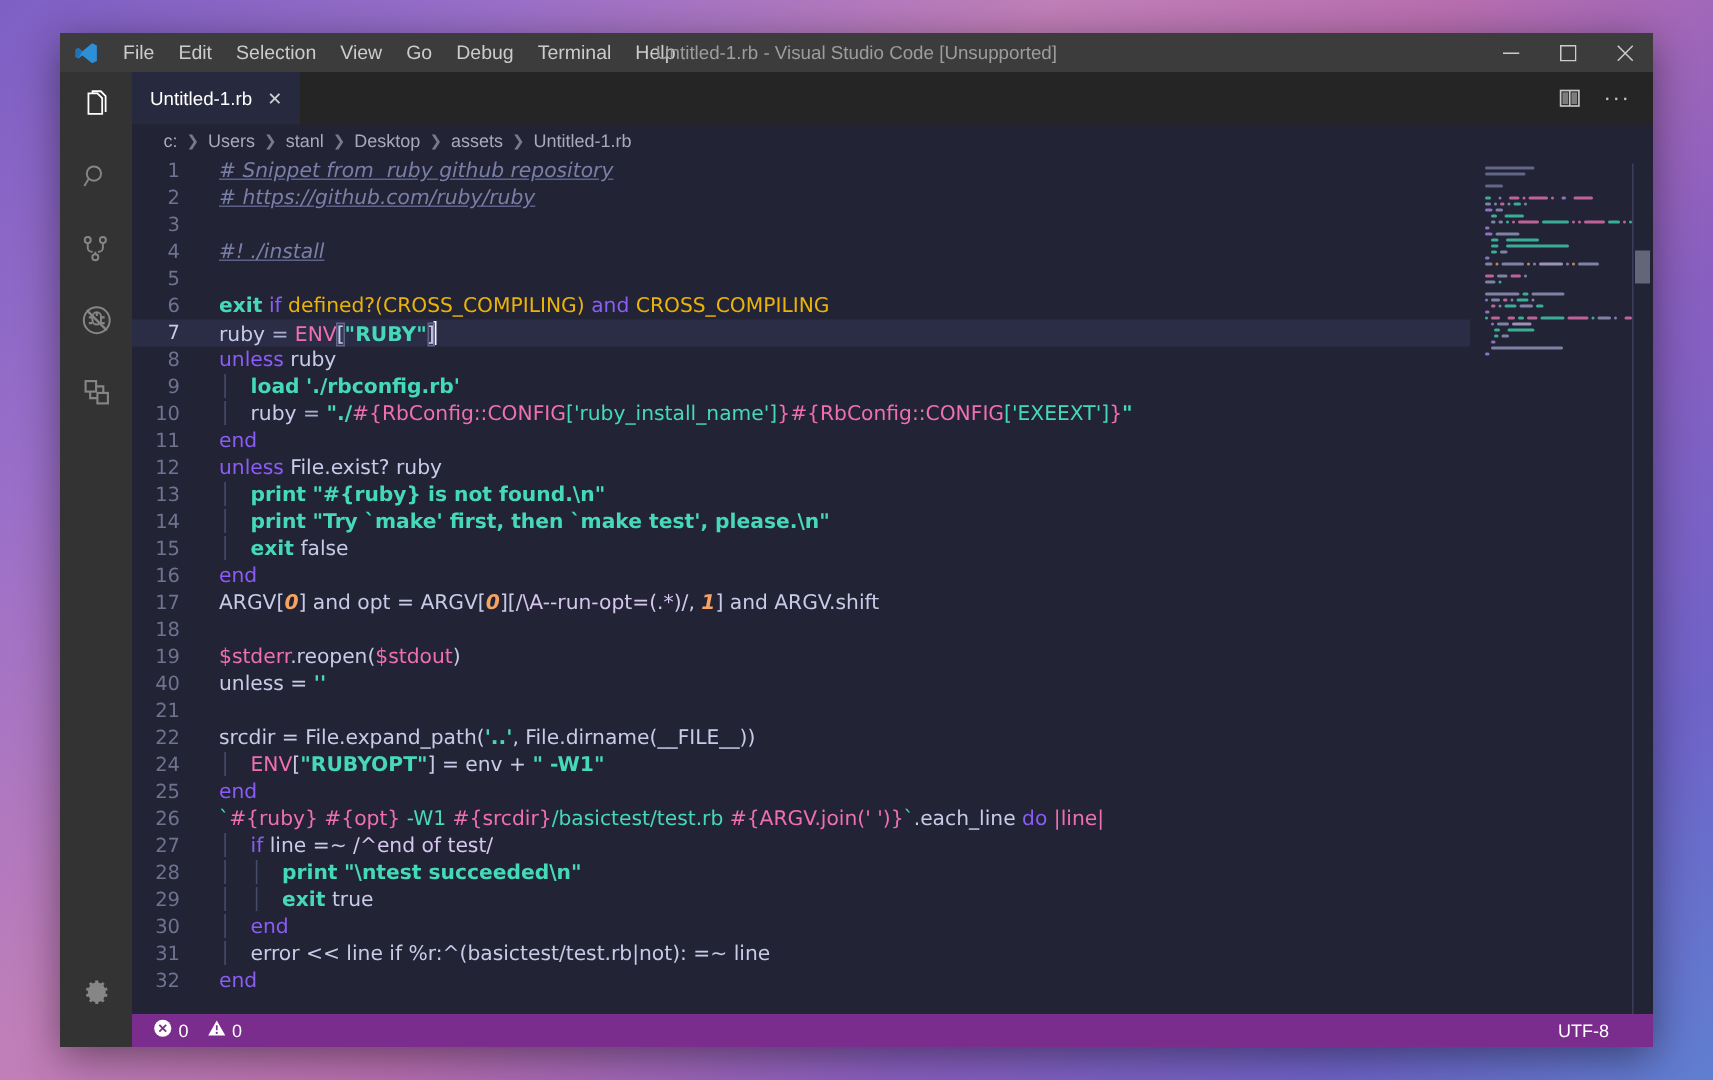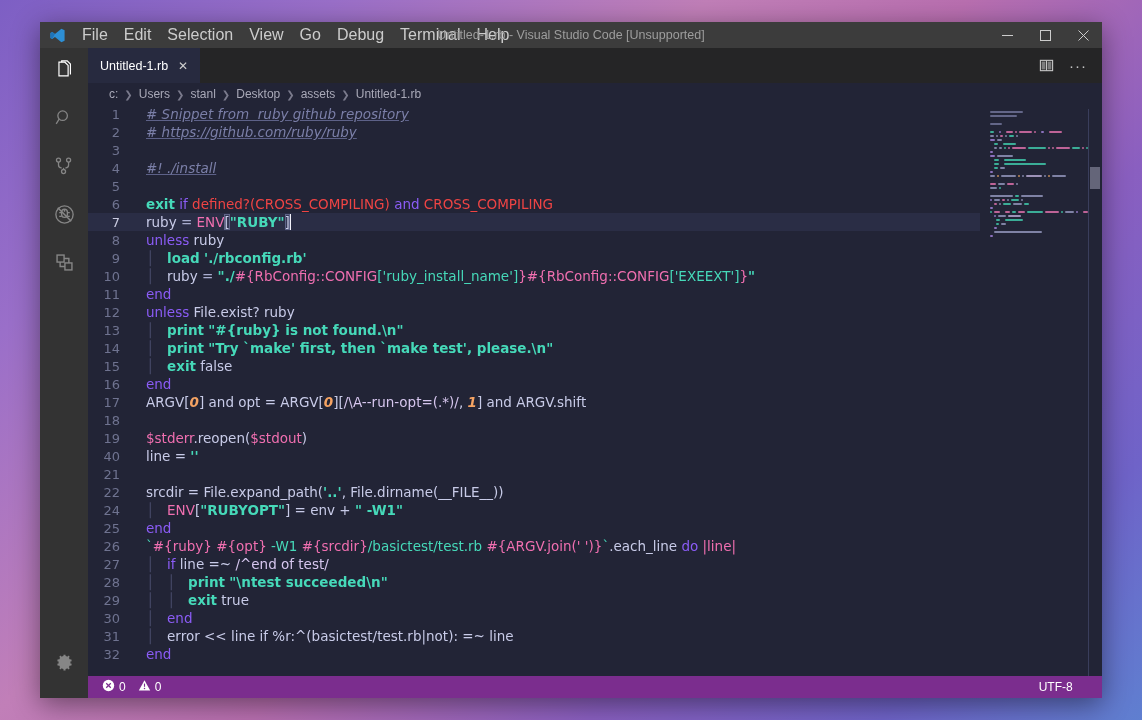--- a/index.html
+++ b/index.html
@@ -28,21 +28,21 @@
   
   .titlebar {
     height: 26px; background: #3c3c3c; color: #cccccc;
     display: flex; align-items: center; flex: 0 0 26px;
     font-size: 12px; position: relative;
   }
   .vs-logo { width: 34px; height: 26px; display:flex; align-items:center; justify-content:center; }
   .menubar { display: flex; align-items: center; height: 26px; }
   .menu-item {
     padding: 0 8px; height: 26px; line-height: 26px;
-    color: #cccccc; font-size: 16px; white-space: nowrap; cursor: default;
+    color: #cccccc; font-size: 13px; white-space: nowrap; cursor: default;
   }
   .win-title {
     position: absolute; left: 0; right: 0; text-align: center;
     font-size: 12.5px; color: #9d9d9d; pointer-events: none;
   }
   .win-controls { margin-left: auto; display: flex; height: 26px; z-index:2; }
   .win-btn {
     width: 38px; height: 26px; display:flex; align-items:center; justify-content:center;
     color: #cccccc;
   }
@@ -111,21 +111,21 @@
   .code-line.current .ln { color: #c9cbe0; }
   .src { flex: 1 1 auto; padding-left: 10px; position: relative; }
 
   
   .t-com  { color:#7b7fa8; font-style: italic; text-decoration: underline; text-decoration-color:#5d6188; }
   .t-kw   { color:#8b5cf6; }
   .t-kw2  { color:#46d9b9; font-weight: 700; }
   .t-fn   { color:#46d9b9; font-weight: 700; }
   .t-str  { color:#46d9b9; font-weight: 700; }
   .t-str2 { color:#46d9b9; }
-  .t-const{ color:#ef4444; }
+  .t-const{ color:#eab308; }
   .t-var  { color:#f06fb0; }
   .t-plain{ color:#c8cbe8; }
   .t-num  { color:#f5a363; font-style: italic; font-weight: 700; }
   .t-op   { color:#a9adcf; }
   .t-re   { color:#d6c6ee; }
   .t-interp{ color:#f06fb0; }
   .bracket-hl { outline: 1px solid #5f6488; outline-offset: -1px; background: rgba(120,125,180,.14); }
   .cursor {
     display:inline-block; width:2px; height:16px; background:#f2f2fa;
     vertical-align:-3px; margin:0 -1px;
@@ -313,21 +313,21 @@
             <div class="code-line"><div class="ln">10</div><div class="src"><span class="indent-guide">│   </span><span class="t-plain">ruby</span><span class="t-op"> = </span><span class="t-str">"./</span><span class="t-interp">#{</span><span class="t-var">RbConfig::CONFIG</span><span class="t-str2">['ruby_install_name']</span><span class="t-interp">}</span><span class="t-interp">#{</span><span class="t-var">RbConfig::CONFIG</span><span class="t-str2">['EXEEXT']</span><span class="t-interp">}</span><span class="t-str">"</span></div></div>
             <div class="code-line"><div class="ln">11</div><div class="src"><span class="t-kw">end</span></div></div>
             <div class="code-line"><div class="ln">12</div><div class="src"><span class="t-kw">unless</span><span class="t-plain"> File.exist? ruby</span></div></div>
             <div class="code-line"><div class="ln">13</div><div class="src"><span class="indent-guide">│   </span><span class="t-fn">print</span><span class="t-plain"> </span><span class="t-str">"#{ruby} is not found.\n"</span></div></div>
             <div class="code-line"><div class="ln">14</div><div class="src"><span class="indent-guide">│   </span><span class="t-fn">print</span><span class="t-plain"> </span><span class="t-str">"Try `make' first, then `make test', please.\n"</span></div></div>
             <div class="code-line"><div class="ln">15</div><div class="src"><span class="indent-guide">│   </span><span class="t-kw2">exit</span><span class="t-plain"> false</span></div></div>
             <div class="code-line"><div class="ln">16</div><div class="src"><span class="t-kw">end</span></div></div>
             <div class="code-line"><div class="ln">17</div><div class="src"><span class="t-plain">ARGV[</span><span class="t-num">0</span><span class="t-plain">] and opt = ARGV[</span><span class="t-num">0</span><span class="t-plain">][</span><span class="t-re">/\A--run-opt=(.*)/</span><span class="t-plain">, </span><span class="t-num">1</span><span class="t-plain">] and ARGV.shift</span></div></div>
             <div class="code-line"><div class="ln">18</div><div class="src"></div></div>
             <div class="code-line"><div class="ln">19</div><div class="src"><span class="t-var">$stderr</span><span class="t-plain">.reopen(</span><span class="t-var">$stdout</span><span class="t-plain">)</span></div></div>
-            <div class="code-line"><div class="ln">40</div><div class="src"><span class="t-plain">line = </span><span class="t-str">''</span></div></div>
+            <div class="code-line"><div class="ln">40</div><div class="src"><span class="t-plain">unless = </span><span class="t-str">''</span></div></div>
             <div class="code-line"><div class="ln">21</div><div class="src"></div></div>
             <div class="code-line"><div class="ln">22</div><div class="src"><span class="t-plain">srcdir = File.expand_path(</span><span class="t-str">'..'</span><span class="t-plain">, File.dirname(__FILE__))</span></div></div>
             <div class="code-line"><div class="ln">24</div><div class="src"><span class="indent-guide">│   </span><span class="t-var">ENV</span><span class="t-plain">[</span><span class="t-str">"RUBYOPT"</span><span class="t-plain">] = env + </span><span class="t-str">" -W1"</span></div></div>
             <div class="code-line"><div class="ln">25</div><div class="src"><span class="t-kw">end</span></div></div>
             <div class="code-line"><div class="ln">26</div><div class="src"><span class="t-str2">`</span><span class="t-interp">#{ruby}</span><span class="t-str2"> </span><span class="t-interp">#{opt}</span><span class="t-str2"> -W1 </span><span class="t-interp">#{srcdir}</span><span class="t-str2">/basictest/test.rb </span><span class="t-interp">#{ARGV.join(' ')}</span><span class="t-str2">`</span><span class="t-plain">.each_line </span><span class="t-kw">do</span><span class="t-plain"> </span><span class="t-var">|line|</span></div></div>
             <div class="code-line"><div class="ln">27</div><div class="src"><span class="indent-guide">│   </span><span class="t-kw">if</span><span class="t-plain"> line =~ </span><span class="t-re">/^end of test/</span></div></div>
             <div class="code-line"><div class="ln">28</div><div class="src"><span class="indent-guide">│   │   </span><span class="t-fn">print</span><span class="t-plain"> </span><span class="t-str">"\ntest succeeded\n"</span></div></div>
             <div class="code-line"><div class="ln">29</div><div class="src"><span class="indent-guide">│   │   </span><span class="t-kw2">exit</span><span class="t-plain"> true</span></div></div>
             <div class="code-line"><div class="ln">30</div><div class="src"><span class="indent-guide">│   </span><span class="t-kw">end</span></div></div>
             <div class="code-line"><div class="ln">31</div><div class="src"><span class="indent-guide">│   </span><span class="t-plain">error &lt;&lt; line if %r:^(basictest/test.rb|not): =~ line</span></div></div>

